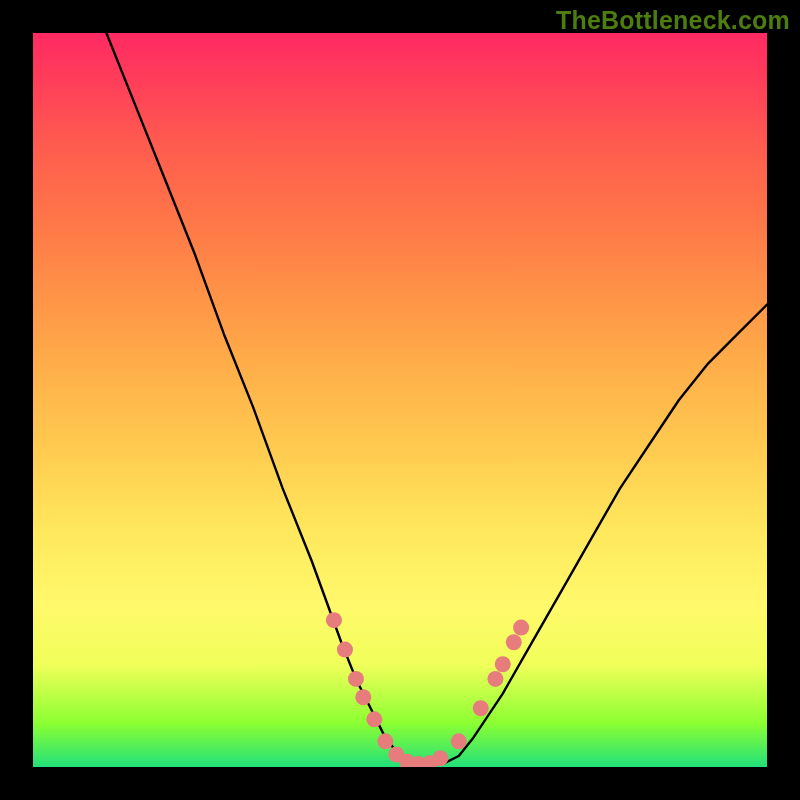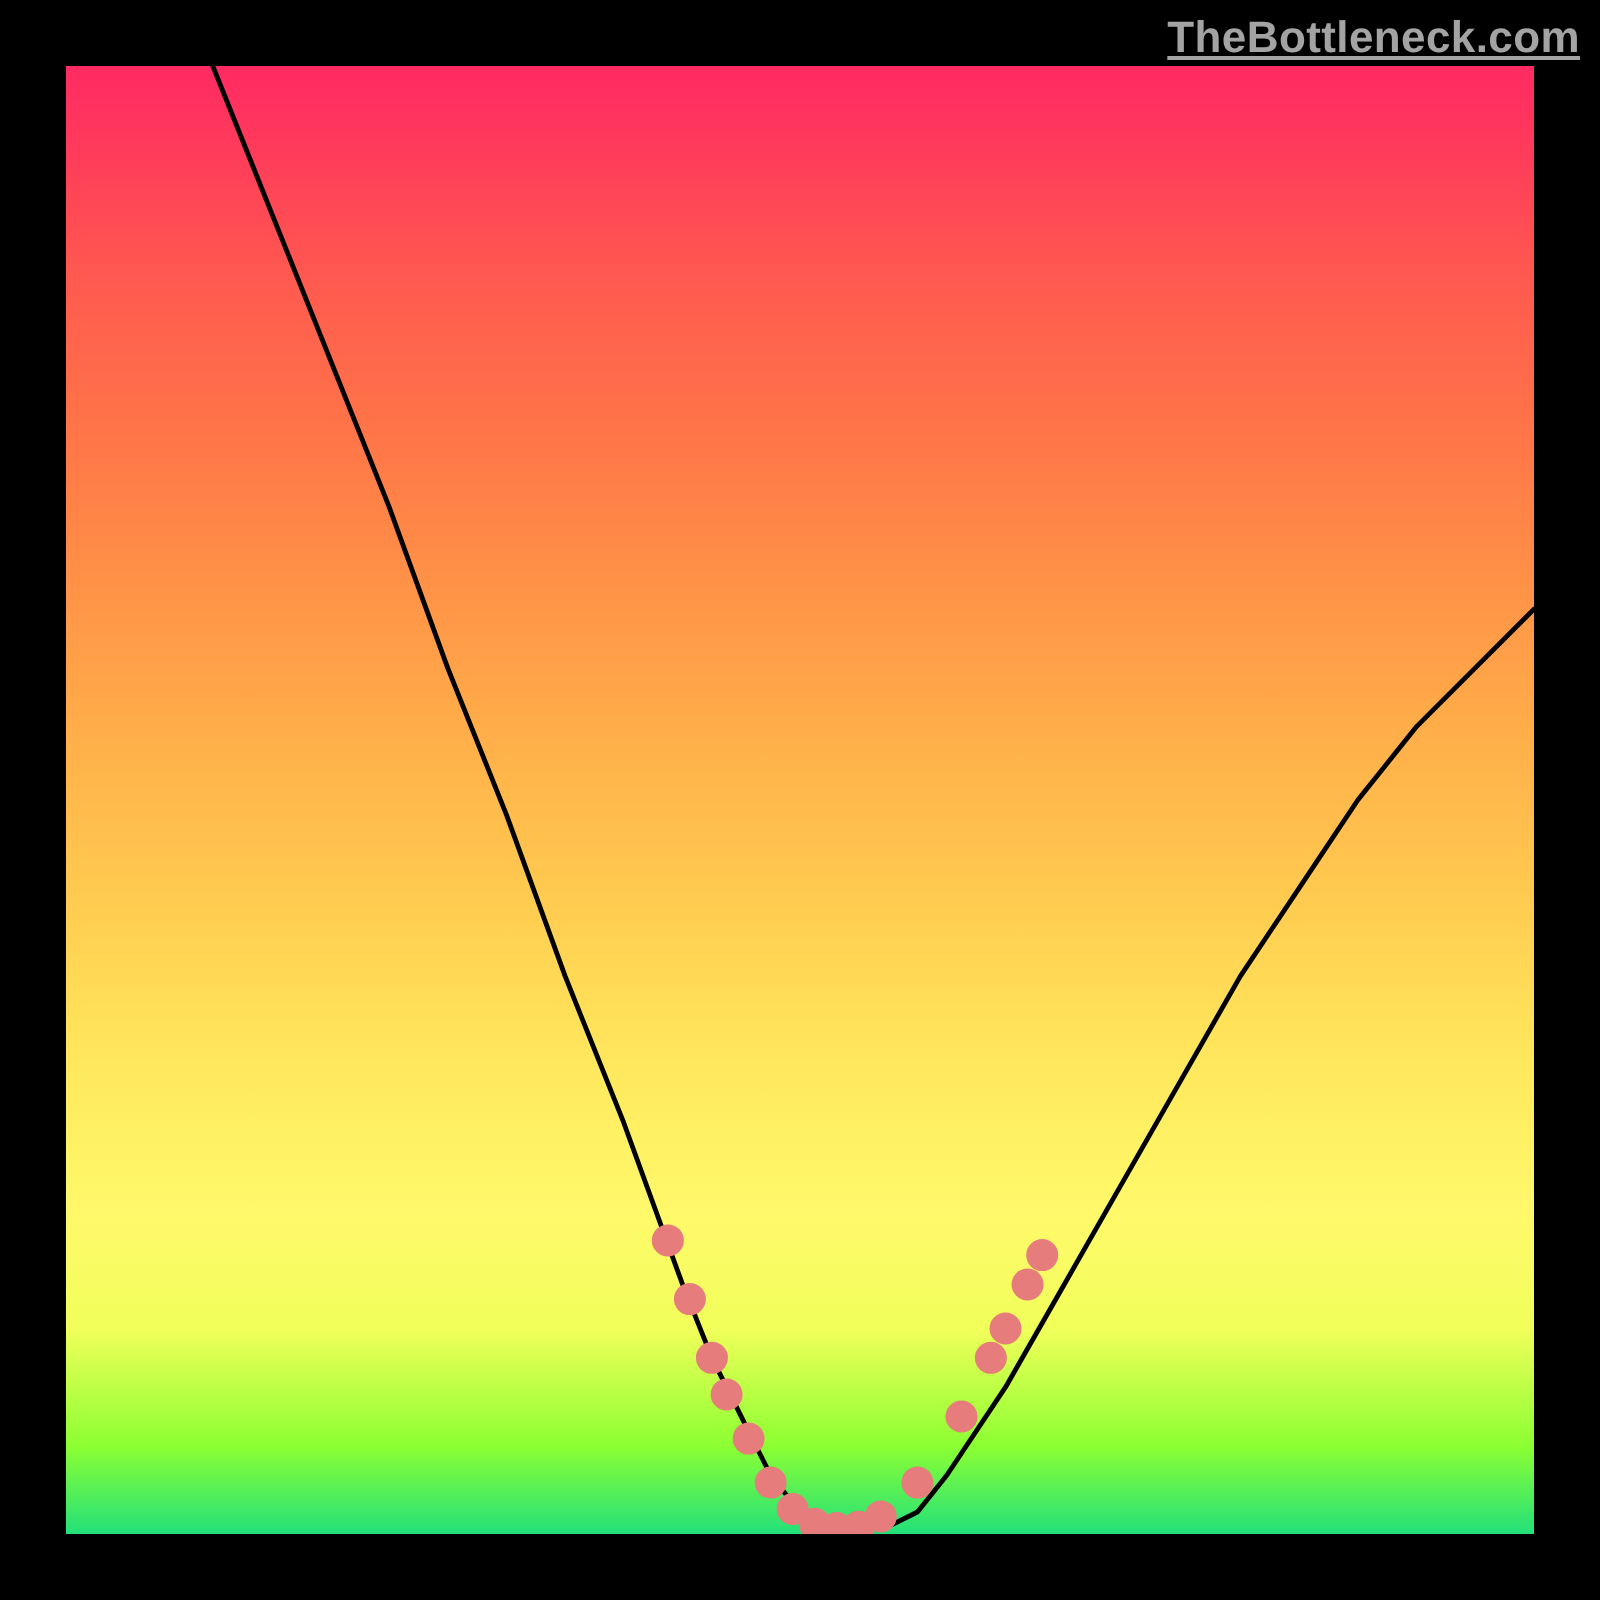--- a/index.html
+++ b/index.html
@@ -46,26 +46,25 @@
     position: absolute;
     left: 0;
     top: 0;
     width: 734px;
     height: 734px;
   }
   .watermark {
     position: absolute;
     top: 6px;
     right: 10px;
-    color: #a3a3a3;
-    font-size: 22px;
+    color: #4d7c0f;
+    font-size: 25px;
     font-weight: 600;
     letter-spacing: 0.2px;
     user-select: none;
-    text-decoration: underline;
   }
 </style>
 </head>
 <body>
 
 <div class="frame">
   <div class="watermark">TheBottleneck.com</div>
 
   <div class="plot">
     <svg viewBox="0 0 734 734" preserveAspectRatio="none">

